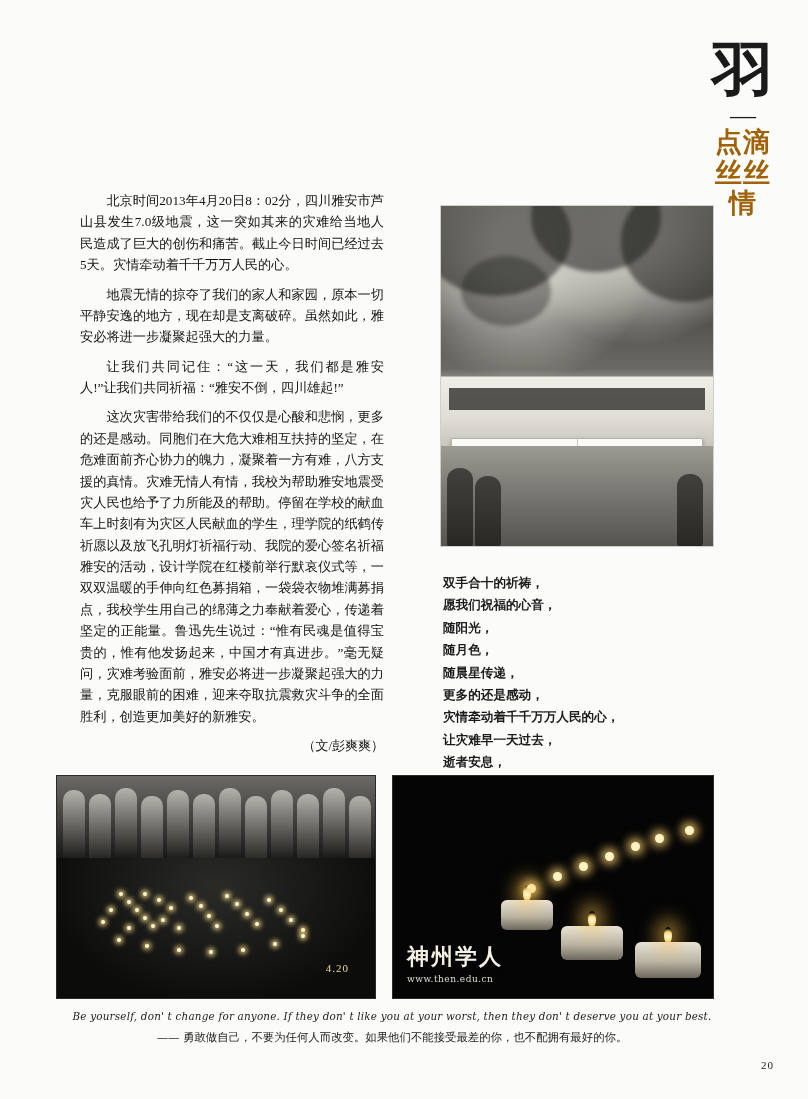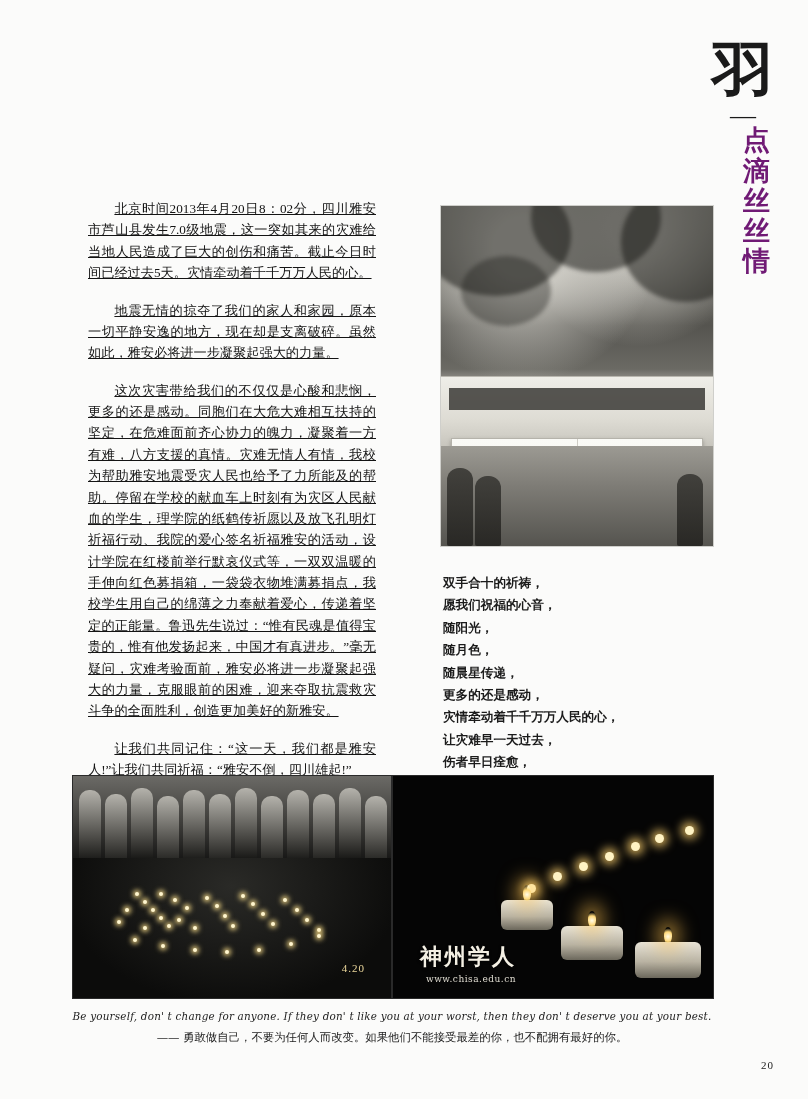--- a/index.html
+++ b/index.html
@@ -40,27 +40,26 @@
   }
   .masthead .dash {
     display: block;
     font-size: 26px;
     line-height: 0.9;
     margin-top: 2px;
     color: #1a1a1a;
   }
   .masthead .vert-title {
     display: block;
-    font-family: Liberation Mono, monospace;
+    font-family: Liberation Serif, serif;
     font-size: 27px;
     font-weight: 700;
     line-height: 1.12;
-    color: #701a75;
+    color: #a16207;
     letter-spacing: 1px;
-    margin-left: 28px;
   }
 
   
   .headline {
     position: absolute;
     top: 122px;
     left: 72px;
     width: 560px;
     text-align: center;
     font-family: "DejaVu Serif", serif;
@@ -75,23 +74,22 @@
     position: absolute;
     top: 182px;
     left: 72px;
     width: 320px;
     font-size: 13.2px;
     line-height: 1.62;
     text-align: justify;
     color: #141414;
   }
   .body-col p {
-    margin: 16px;
+    margin: 8px;
     text-indent: 2em;
-    text-decoration: underline;
   }
   .byline {
     margin-top: 10px;
     text-align: right;
     text-indent: 0 !important;
     font-size: 13px;
   }
 
   
   .photo-top {
@@ -183,21 +181,21 @@
     font-family: "DejaVu Serif", serif;
     font-size: 12.6px;
     line-height: 1.78;
     color: #1b1b1b;
   }
   .poem div { white-space: nowrap; font-weight: bold; }
 
   
   .photo-bl {
     position: absolute;
-    left: 72px;
+    left: 56px;
     top: 775px;
     width: 318px;
     height: 222px;
     background: #0a0a0a;
     overflow: hidden;
     border: 1px solid #2a2a2a;
   }
   .photo-bl .crowd {
     position: absolute;
     left: 0; right: 0; top: 0;
@@ -265,25 +263,24 @@
     left: 50%;
     top: -15px;
     width: 8px; height: 16px;
     margin-left: -4px;
     border-radius: 50% 50% 40% 40%;
     background: radial-gradient(circle at 50% 60%, #fffbe8 0%, #ffd878 45%, rgba(255,170,40,0) 80%);
     box-shadow: 0 0 18px 8px rgba(255,195,80,.55);
   }
   .watermark {
     position: absolute;
-    left: 27px;
+    left: 14px;
     bottom: 14px;
     color: #f4f0e4;
     font-family: "DejaVu Serif", serif;
-    text-align: right;
   }
   .watermark .wm-cn {
     font-size: 22px;
     font-weight: 700;
     letter-spacing: 2px;
     display: block;
     text-shadow: 0 1px 3px rgba(0,0,0,.9);
   }
   .watermark .wm-url {
     font-size: 9px;
@@ -331,22 +328,22 @@
   <div class="masthead">
     <span class="big-char">羽</span>
     <span class="dash">—</span>
     <span class="vert-title">点滴丝丝情</span>
   </div>
 
 
   <div class="body-col">
     <p>北京时间2013年4月20日8：02分，四川雅安市芦山县发生7.0级地震，这一突如其来的灾难给当地人民造成了巨大的创伤和痛苦。截止今日时间已经过去5天。灾情牵动着千千万万人民的心。</p>
     <p>地震无情的掠夺了我们的家人和家园，原本一切平静安逸的地方，现在却是支离破碎。虽然如此，雅安必将进一步凝聚起强大的力量。</p>
+    <p>让我们共同记住：“这一天，我们都是雅安人!”让我们共同祈福：“雅安不倒，四川雄起!”</p>
     <p>这次灾害带给我们的不仅仅是心酸和悲悯，更多的还是感动。同胞们在大危大难相互扶持的坚定，在危难面前齐心协力的魄力，凝聚着一方有难，八方支援的真情。灾难无情人有情，我校为帮助雅安地震受灾人民也给予了力所能及的帮助。停留在学校的献血车上时刻有为灾区人民献血的学生，理学院的纸鹤传祈愿以及放飞孔明灯祈福行动、我院的爱心签名祈福雅安的活动，设计学院在红楼前举行默哀仪式等，一双双温暖的手伸向红色募捐箱，一袋袋衣物堆满募捐点，我校学生用自己的绵薄之力奉献着爱心，传递着坚定的正能量。鲁迅先生说过：“惟有民魂是值得宝贵的，惟有他发扬起来，中国才有真进步。”毫无疑问，灾难考验面前，雅安必将进一步凝聚起强大的力量，克服眼前的困难，迎来夺取抗震救灾斗争的全面胜利，创造更加美好的新雅安。</p>
-    <p>让我们共同记住：“这一天，我们都是雅安人!”让我们共同祈福：“雅安不倒，四川雄起!”</p>
     <p class="byline">（文/彭爽爽）</p>
   </div>
 
   <div class="photo-top">
     <div class="sky"></div>
     <div class="tree" style="left:-20px;top:-30px;width:150px;height:120px;"></div>
     <div class="tree" style="left:90px;top:-44px;width:130px;height:110px;"></div>
     <div class="tree" style="left:180px;top:-24px;width:130px;height:120px;"></div>
     <div class="tree" style="left:20px;top:50px;width:90px;height:70px;opacity:.7;"></div>
     <div class="wall"></div>
@@ -373,20 +370,21 @@
 
   <div class="poem">
     <div>双手合十的祈祷，</div>
     <div>愿我们祝福的心音，</div>
     <div>随阳光，</div>
     <div>随月色，</div>
     <div>随晨星传递，</div>
     <div>更多的还是感动，</div>
     <div>灾情牵动着千千万万人民的心，</div>
     <div>让灾难早一天过去，</div>
+    <div>逝者安息，</div>
     <div>伤者早日痊愈，</div>
     <div>家园早日建起！</div>
   </div>
 
   <div class="photo-bl">
     <div class="crowd"></div>
     <div class="figure" style="left:6px;"></div>
     <div class="figure" style="left:32px;top:18px;"></div>
     <div class="figure" style="left:58px;top:12px;"></div>
     <div class="figure" style="left:84px;top:20px;"></div>
@@ -440,21 +438,21 @@
     <div class="glowline" style="left:212px;top:76px;"></div>
     <div class="glowline" style="left:186px;top:86px;"></div>
     <div class="glowline" style="left:160px;top:96px;"></div>
     <div class="glowline" style="left:134px;top:108px;"></div>
     <div class="glowline" style="left:292px;top:50px;"></div>
     <div class="tealight" style="left:108px;top:124px;"></div>
     <div class="tealight" style="left:168px;top:150px;width:62px;height:34px;"></div>
     <div class="tealight" style="left:242px;top:166px;width:66px;height:36px;"></div>
     <div class="watermark">
       <span class="wm-cn">神州学人</span>
-      <span class="wm-url">www.chisa.edu.cn</span>
+      <span class="wm-url">www.then.edu.cn</span>
     </div>
   </div>
 
   <div class="footer">
     <div class="en">Be yourself, don' t change for anyone. If they don' t like you at your worst, then they don' t deserve you at your best.</div>
     <div class="cn">—— 勇敢做自己，不要为任何人而改变。如果他们不能接受最差的你，也不配拥有最好的你。</div>
   </div>
   <div class="page-number">20</div>
 
 </div>

